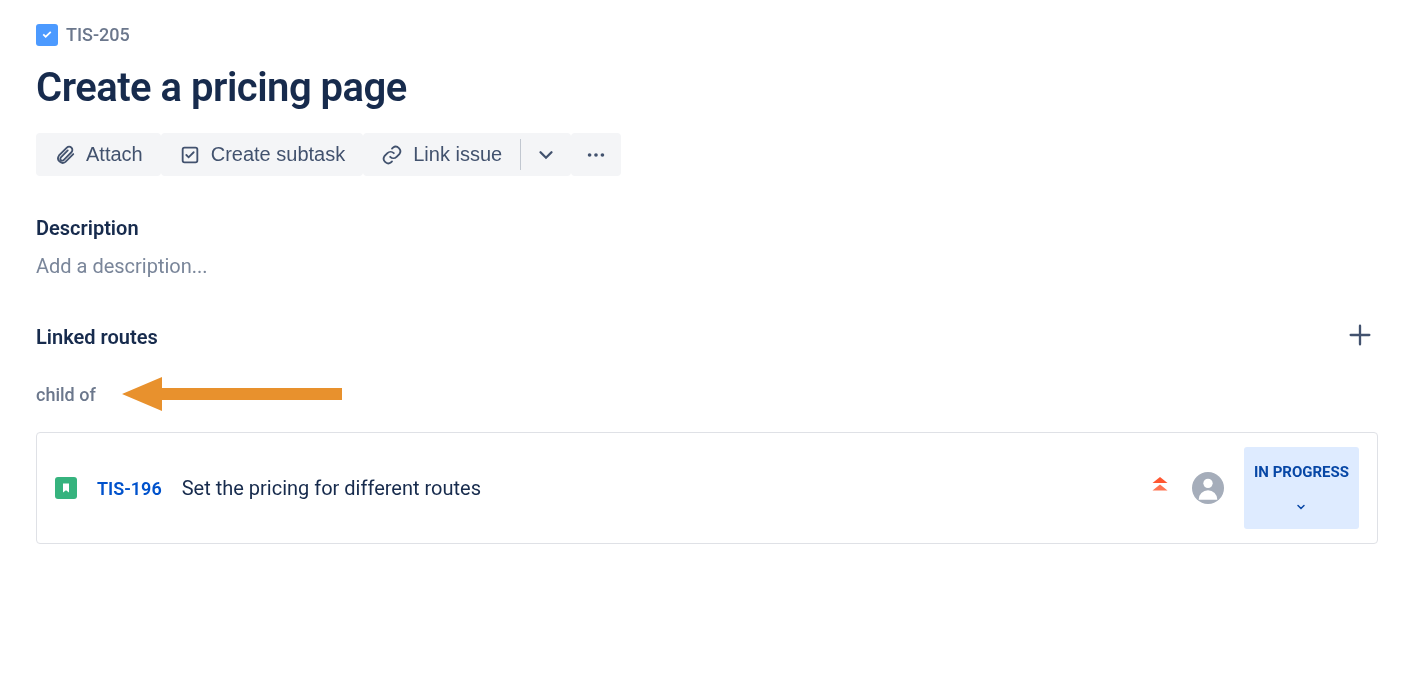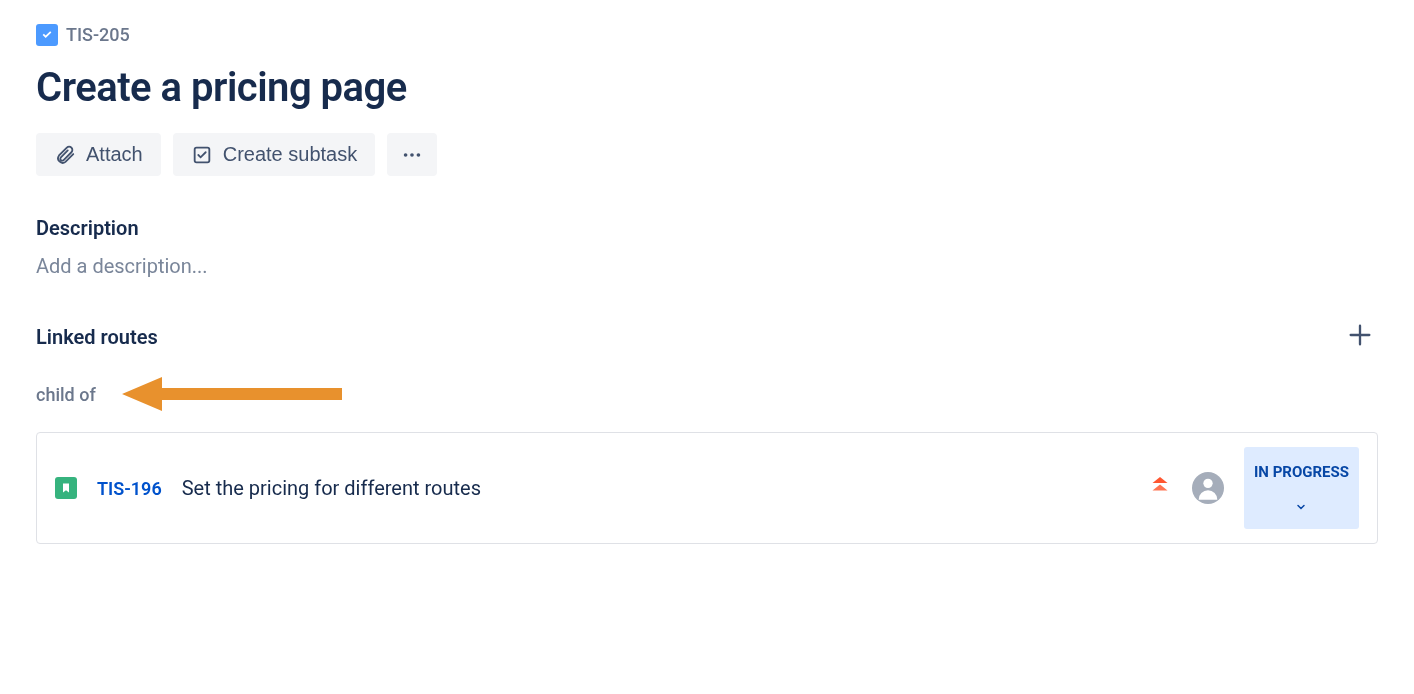--- a/index.html
+++ b/index.html
@@ -40,21 +40,20 @@
     font-size: 40px;
     font-weight: 600;
     color: #172B4D;
     margin-bottom: 22px;
     letter-spacing: -0.5px;
   }
 
   
   .action-toolbar {
     display: flex;
-    gap: 12px;
     margin-bottom: 40px;
   }
   .btn {
     display: flex;
     align-items: center;
     gap: 10px;
     background: #F4F5F7;
     border: none;
     border-radius: 4px;
     padding: 10px 18px;
@@ -198,20 +197,34 @@
   </button>
 
   <button class="btn">
     <svg viewBox="0 0 24 24">
         <rect x="4" y="4" width="16" height="16" rx="2" fill="none" stroke="#42526E" stroke-width="2"></rect>
         <path d="M8 12l2.5 2.5L16 9" fill="none" stroke="#42526E" stroke-width="2" stroke-linecap="round"></path>
       </svg>
     <span>Create subtask</span>
   </button>
 
+  <div class="btn-group">
+    <button class="btn">
+      <svg viewBox="0 0 24 24">
+          <path fill="none" stroke="#42526E" stroke-width="2" stroke-linecap="round" d="M10 14a5 5 0 007 0l3-3a5 5 0 00-7-7l-1 1M14 10a5 5 0 00-7 0l-3 3a5 5 0 007 7l1-1"></path>
+        </svg>
+      <span>Link issue</span>
+    </button>
+    <div class="divider"></div>
+    <button class="btn btn-chevron">
+      <svg viewBox="0 0 24 24" width="16" height="16">
+          <path fill="none" stroke="#42526E" stroke-width="2.5" stroke-linecap="round" d="M6 9l6 6 6-6"></path>
+        </svg>
+    </button>
+  </div>
 
   <button class="btn btn-icononly">
     <svg viewBox="0 0 24 24" width="22" height="22">
         <circle cx="5" cy="12" r="2" fill="#42526E"></circle>
         <circle cx="12" cy="12" r="2" fill="#42526E"></circle>
         <circle cx="19" cy="12" r="2" fill="#42526E"></circle>
       </svg>
   </button>
 </div>
 

